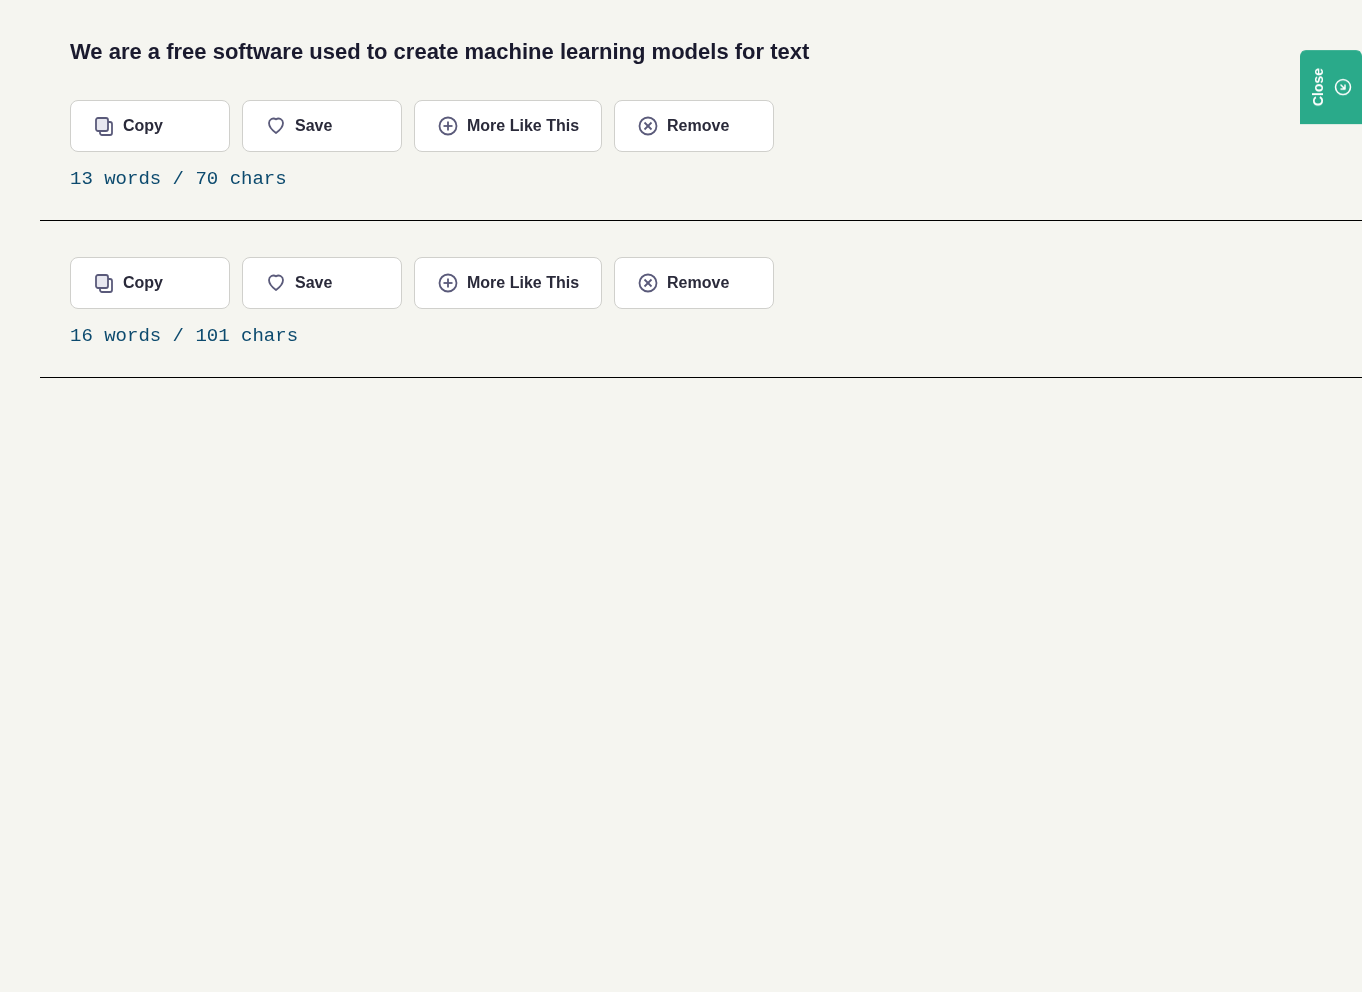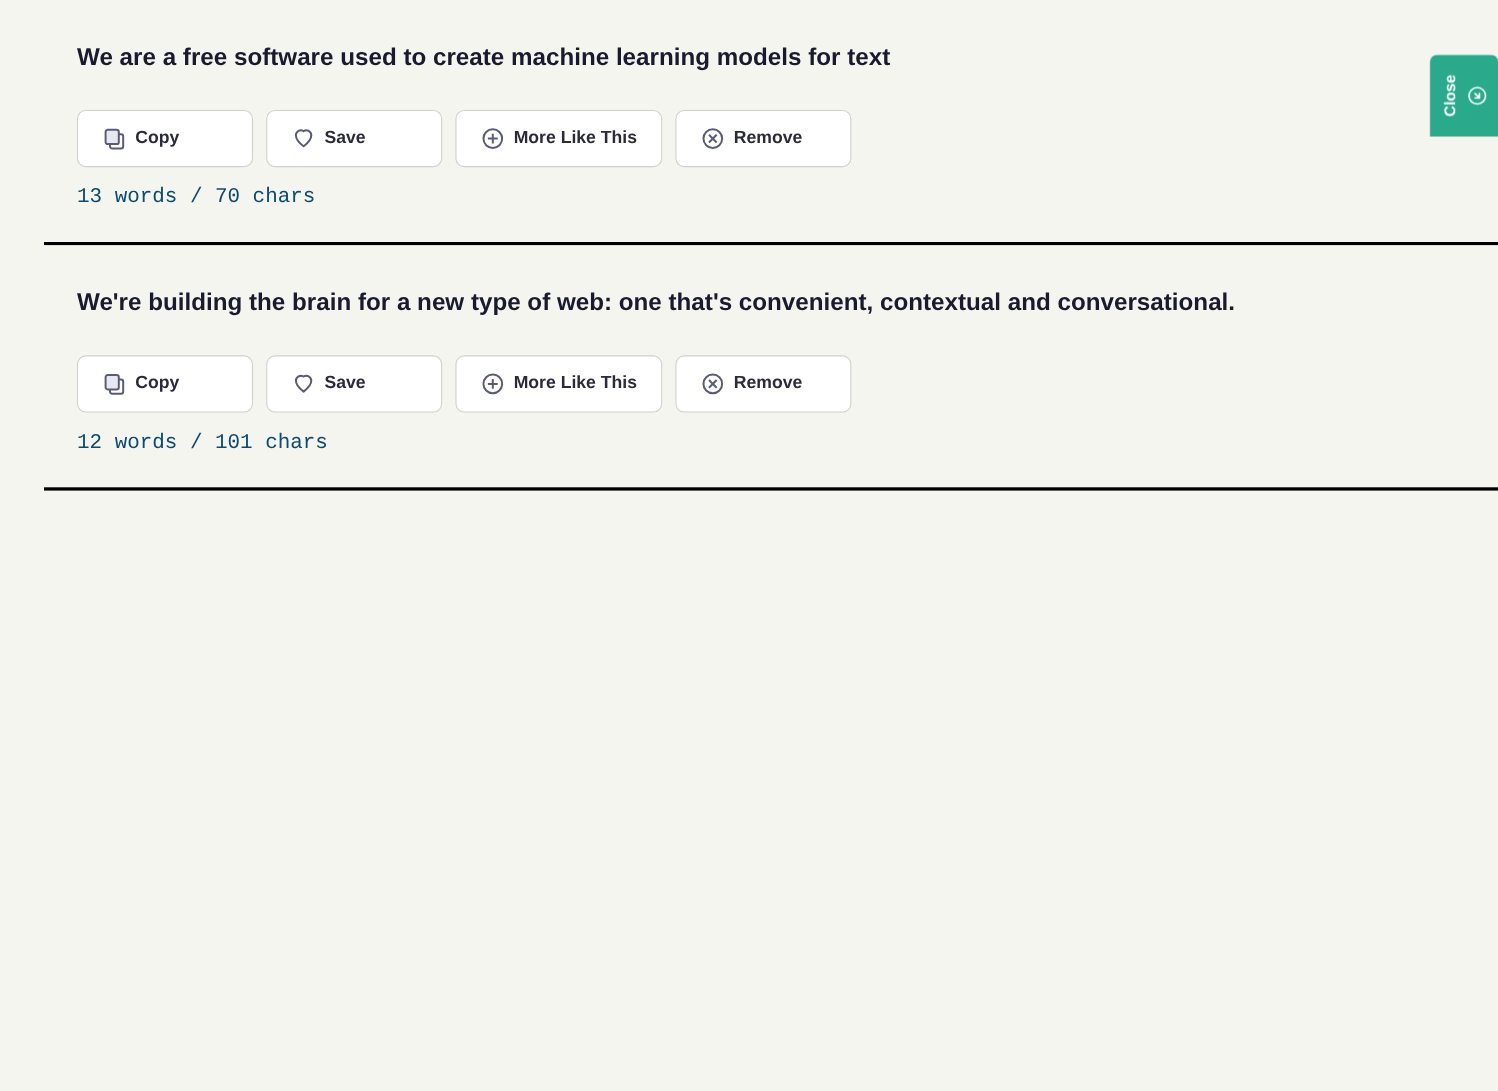--- a/index.html
+++ b/index.html
@@ -37,21 +37,21 @@
       font-weight: 400;
     }
 
     .collapse-btn .chevron {
       font-size: 14px;
     }
 
     
     .result-card {
       padding: 36px 30px 30px 30px;
-      border-bottom: 3px solid #000000;
+      border-bottom: 1px solid #000000;
       background: #f5f5f0;
     }
 
     .result-text {
       font-size: 22px;
       font-weight: 700;
       color: #1a1a2e;
       line-height: 1.45;
       margin-bottom: 32px;
       max-width: 1150px;
@@ -162,21 +162,20 @@
           <line x1="14.5" y1="7.5" x2="7.5" y2="14.5" stroke="#5a5a7a" stroke-width="1.8"></line>
         </svg>
         <span>Remove</span>
       </button>
 
     </div>
     <div class="word-count">13 words / 70 chars</div>
   </div>
 
   <div class="result-card">
-    <p class="result-text">We're building the brain for a new type of web: one that's convenient, contextual and conversational.</p>
     <div class="action-buttons">
 
       <button class="action-btn">
         <svg width="22" height="22" viewBox="0 0 22 22" fill="none">
           <rect x="7" y="7" width="12" height="13" rx="2" stroke="#5a5a7a" stroke-width="1.8" fill="none"></rect>
           <rect x="3" y="3" width="12" height="13" rx="2" fill="#e8e8f0" stroke="#5a5a7a" stroke-width="1.8"></rect>
         </svg>
         <span>Copy</span>
       </button>
 
@@ -199,21 +198,21 @@
       <button class="action-btn">
         <svg width="22" height="22" viewBox="0 0 22 22" fill="none">
           <circle cx="11" cy="11" r="8.5" stroke="#5a5a7a" stroke-width="1.8" fill="none"></circle>
           <line x1="7.5" y1="7.5" x2="14.5" y2="14.5" stroke="#5a5a7a" stroke-width="1.8"></line>
           <line x1="14.5" y1="7.5" x2="7.5" y2="14.5" stroke="#5a5a7a" stroke-width="1.8"></line>
         </svg>
         <span>Remove</span>
       </button>
 
     </div>
-    <div class="word-count">12 words / 101 chars</div>
+    <div class="word-count">16 words / 101 chars</div>
   </div>
 
 </div>
 
 <button class="close-tab">
   <div class="close-tab-inner">
     <span>Close</span>
     <svg width="18" height="18" viewBox="0 0 18 18" fill="none">
       <circle cx="9" cy="9" r="7.5" stroke="white" stroke-width="1.5" fill="none"></circle>
       <path d="M7 7l4 4M11 7H7v4" stroke="white" stroke-width="1.5" stroke-linecap="round" stroke-linejoin="round"></path>

